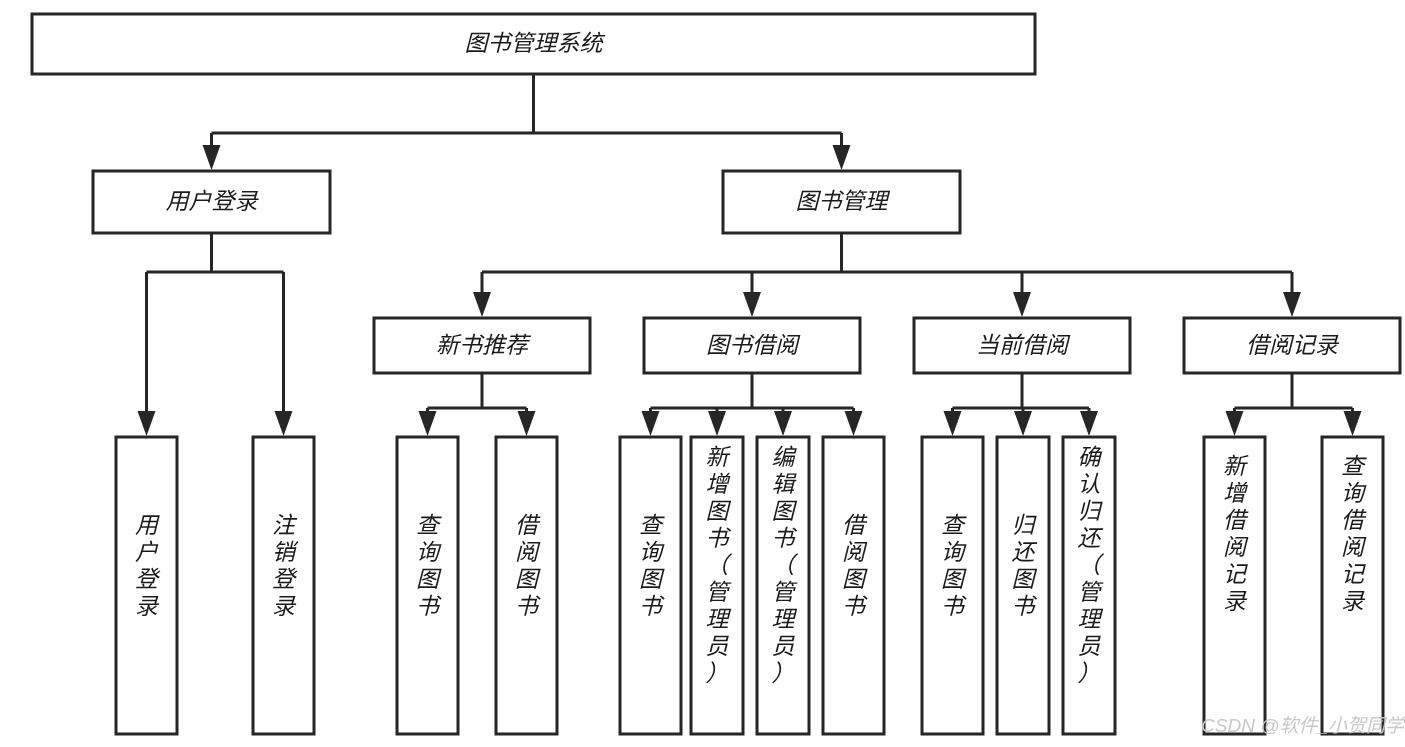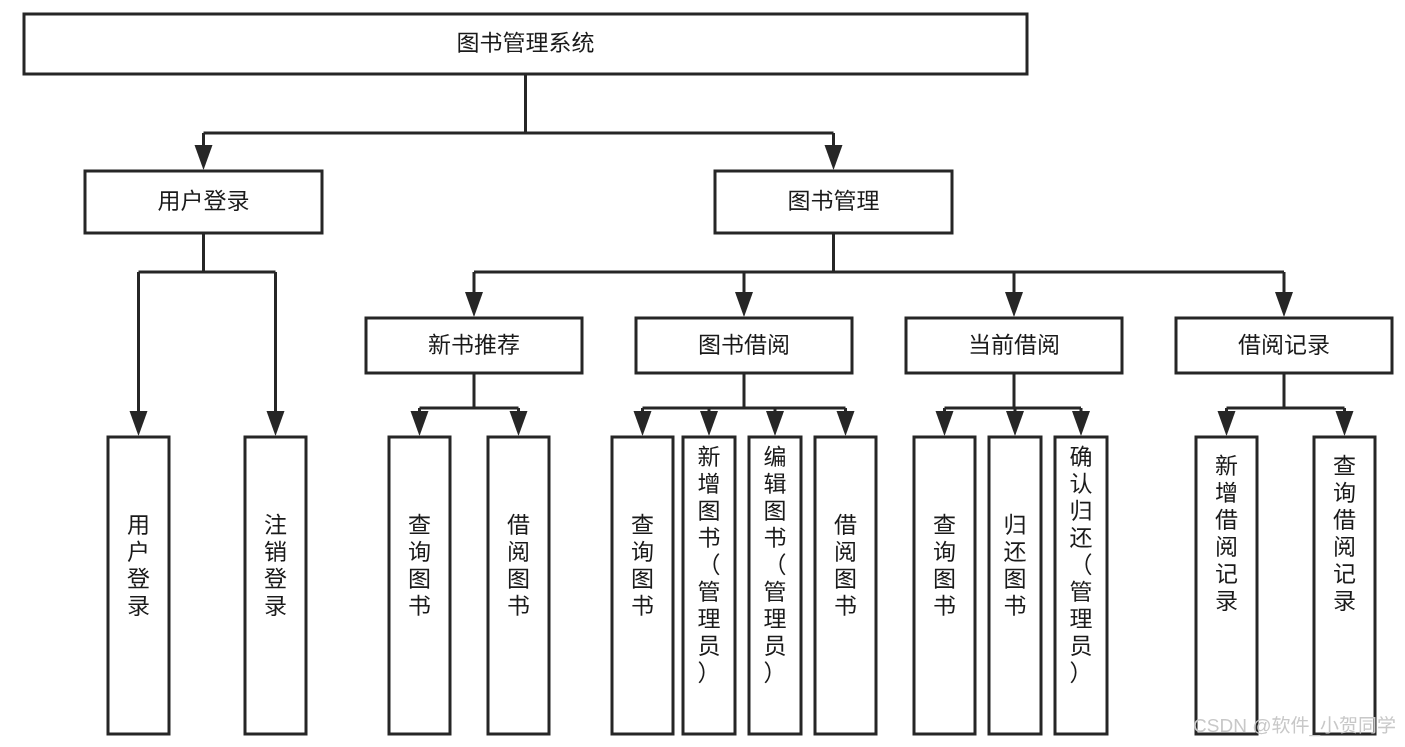--- a/index.html
+++ b/index.html
@@ -10,24 +10,25 @@
   }
   body {
     width: 1405px;
     height: 747px;
     font-family: "Liberation Sans", "DejaVu Sans", sans-serif;
     overflow: hidden;
     position: relative;
   }
   #diagram-root {
     position: absolute;
-    left: 4px;
+    left: 12px;
     top: 0;
     width: 1385px;
     height: 747px;
+    font-style: italic;
   }
   svg#tree-svg {
     display: block;
     width: 1405px;
     height: 747px;
   }
   .node-box {
     fill: #ffffff;
     stroke: #262626;
     stroke-width: 3;

